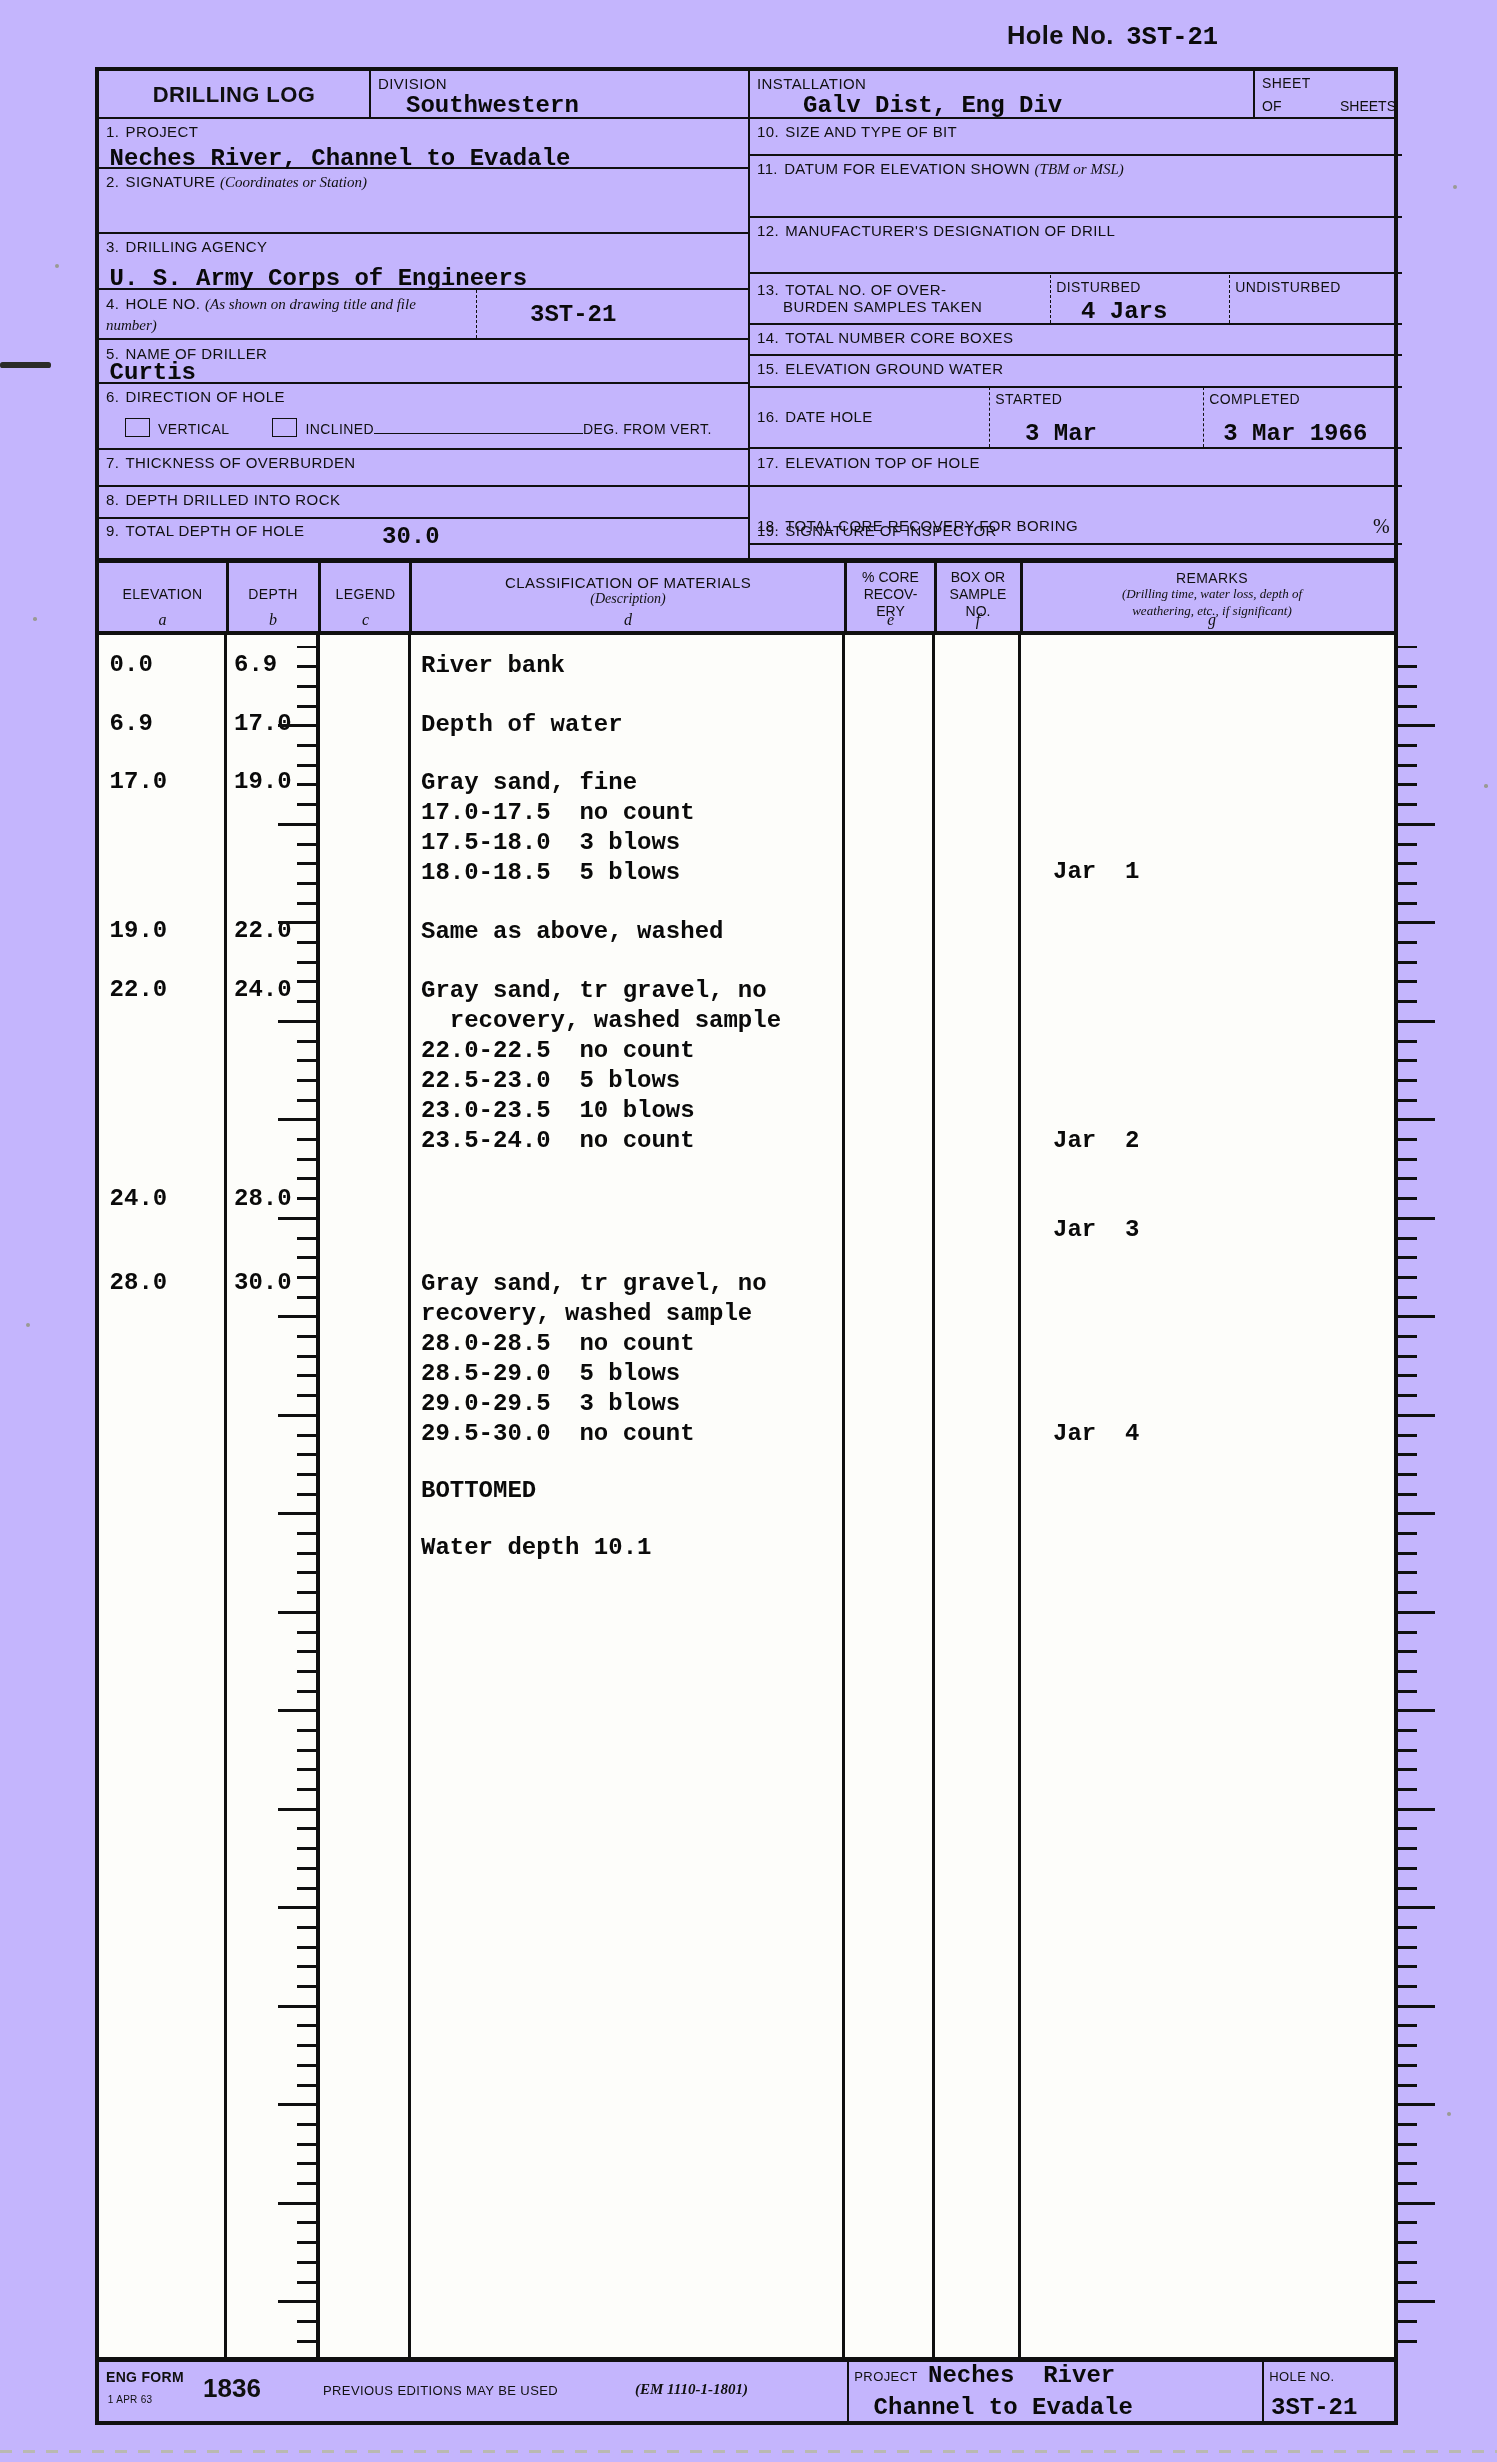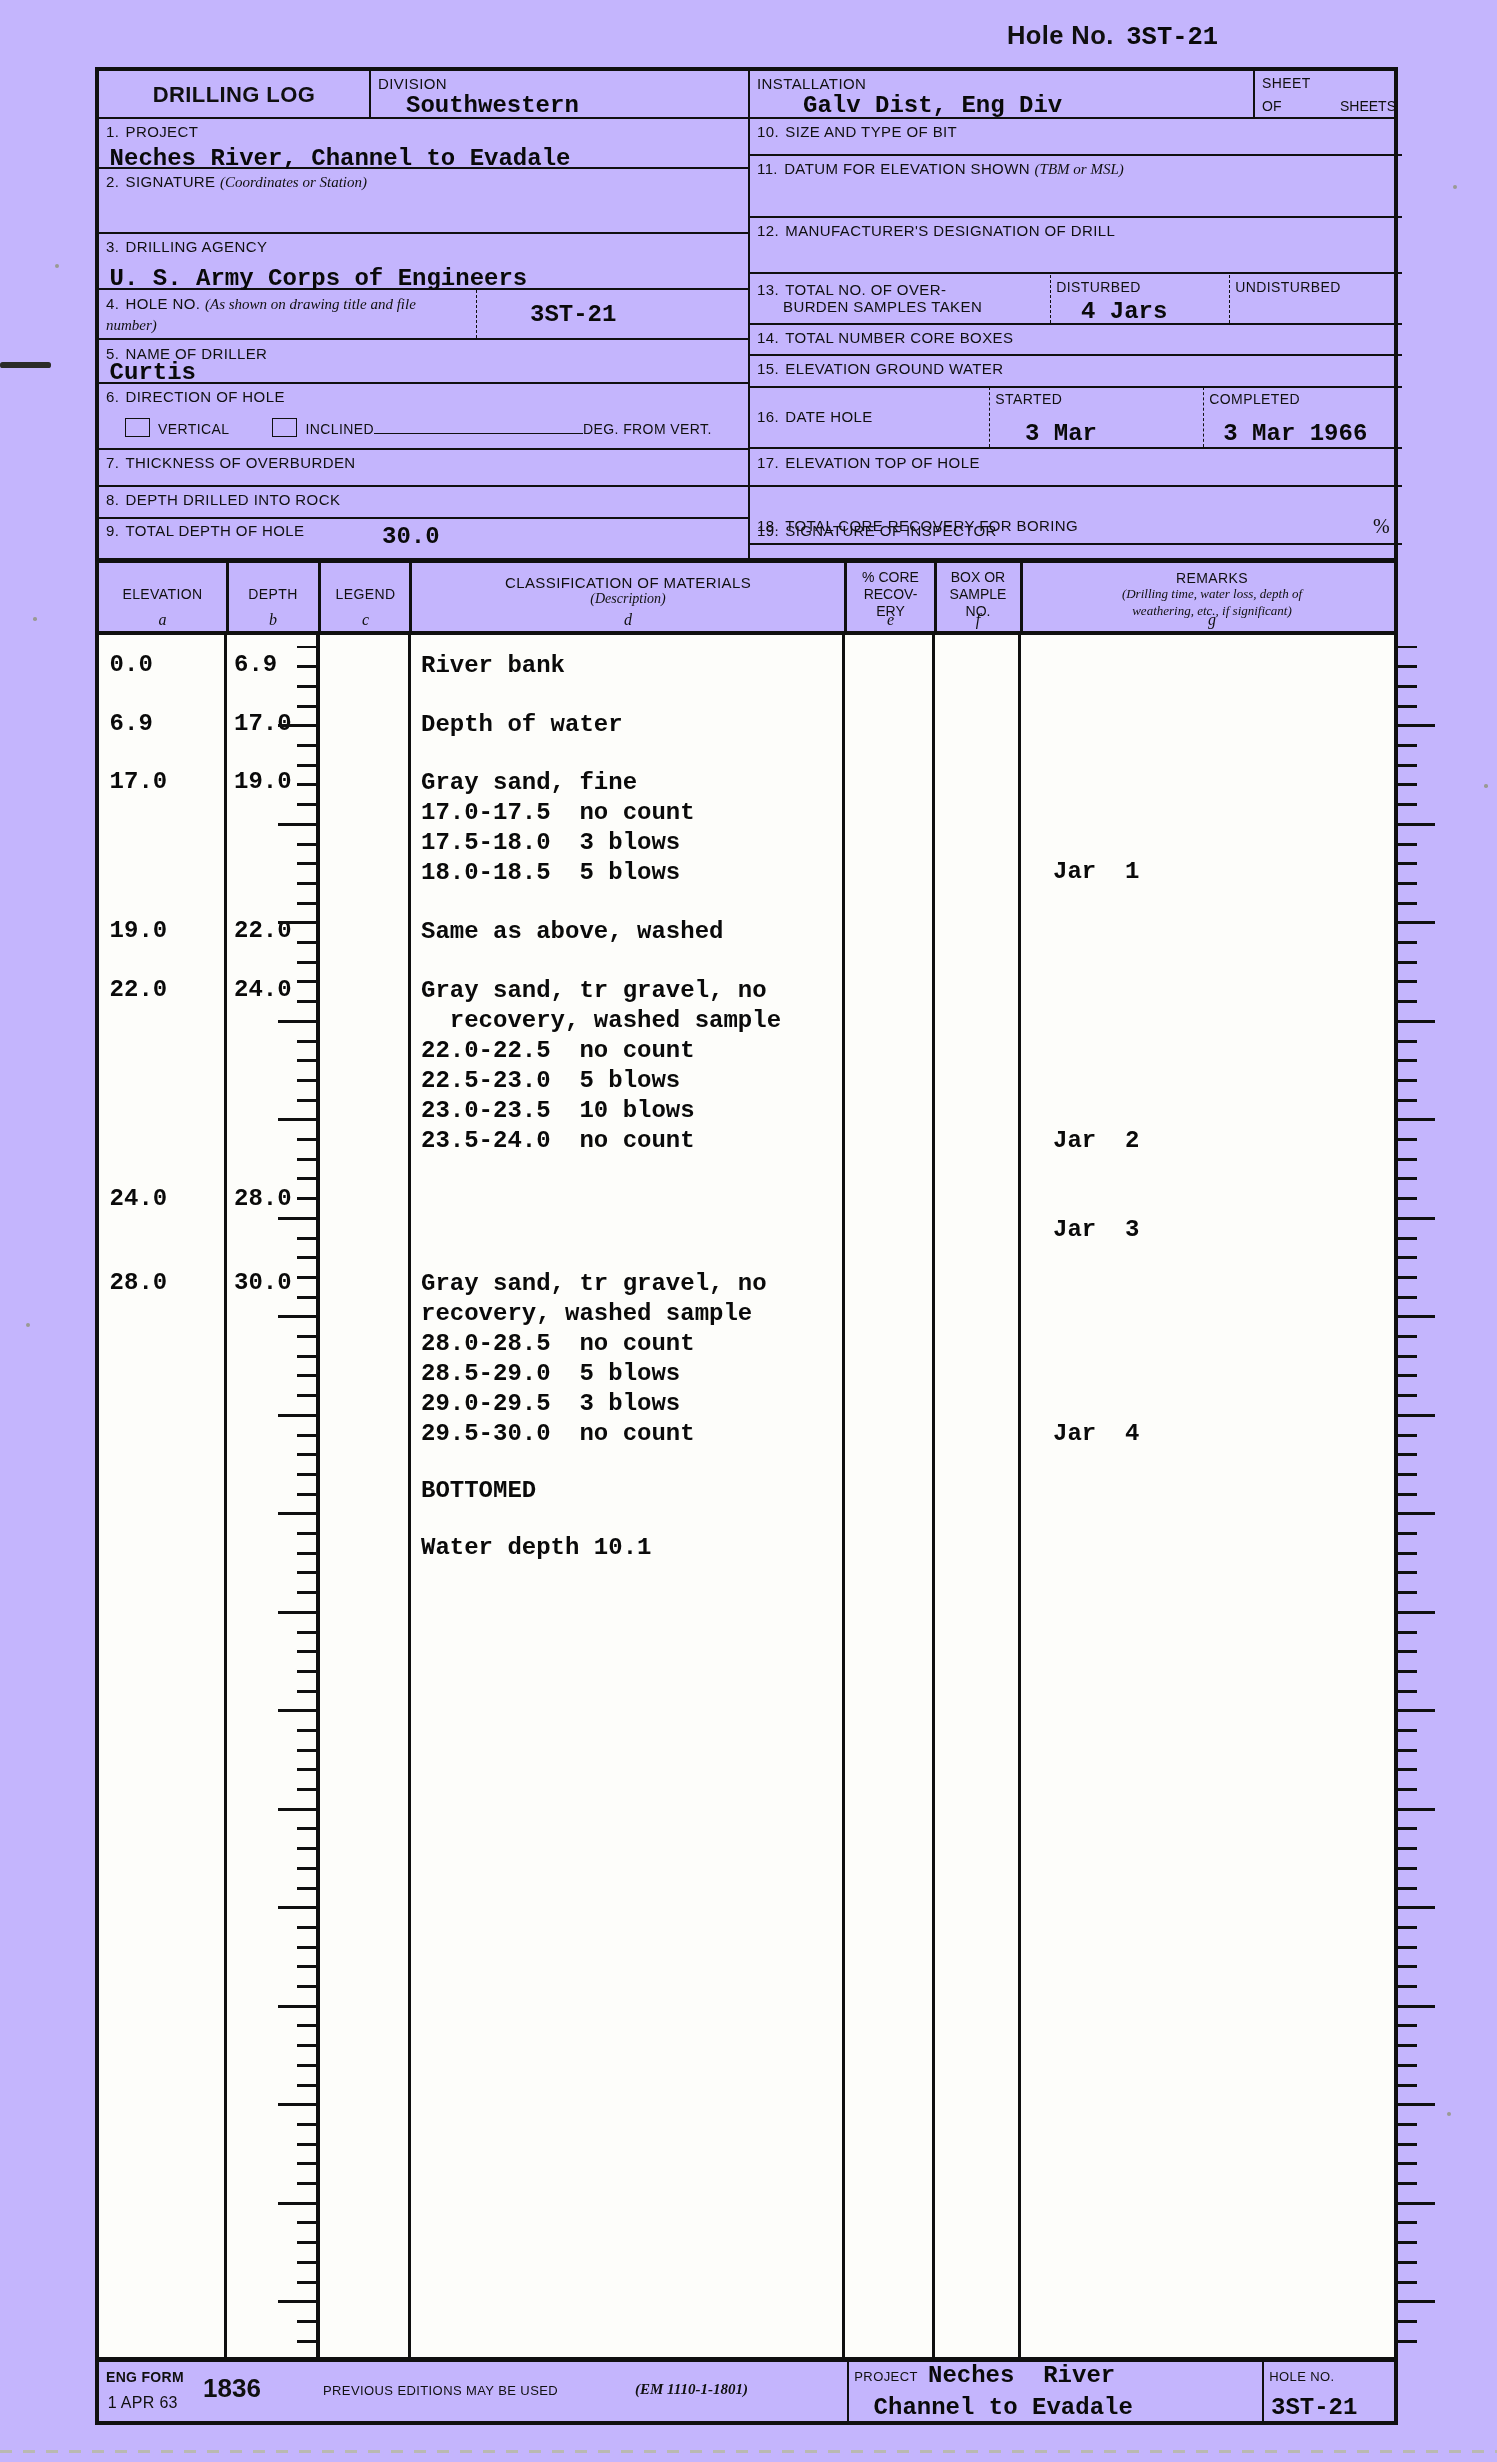--- a/index.html
+++ b/index.html
@@ -421,21 +421,21 @@
       <div class="tick" style="left: 179px; top: 1665px; width: 39px;"></div>
       <div class="tick" style="left: 1299px; top: 1665px; width: 37px;"></div>
       <div class="tick" style="left: 198px; top: 1685px; width: 19.3px;"></div>
       <div class="tick" style="left: 1299px; top: 1685px; width: 19.3px;"></div>
       <div class="tick" style="left: 198px; top: 1705px; width: 19.3px;"></div>
       <div class="tick" style="left: 1299px; top: 1705px; width: 19.3px;"></div>
     </div>
 
   <div class="abs" style="left:95px;top:2357px;width:1303px;height:68px;border:4.4px solid #101010;border-top:5.3px solid #101010;box-sizing:border-box;">
     <div class="fval" style="left:7px;top:7px;font-size:14px;font-weight:700;letter-spacing:0.3px;">ENG FORM</div>
-    <div class="fval" style="left:8.8px;top:32px;font-size:16px;letter-spacing:0.3px;">1 APR 63</div>
+    <div class="fval" style="left:8.8px;top:32px;font-size:10px;letter-spacing:0.3px;">1 APR 63</div>
     <div class="fval" style="left:104px;top:10.6px;font-size:26px;font-weight:700;">1836</div>
     <div class="fval" style="left:224px;top:21px;font-size:13px;letter-spacing:0.4px;">PREVIOUS EDITIONS MAY BE USED</div>
     <div class="fval ital" style="left:536px;top:19.3px;font-weight:700;font-size:15px;">(EM 1110-1-1801)</div>
     <div class="abs" style="left:748px;top:0;width:415px;height:100%;border-left:2.6px solid #101010;box-sizing:border-box;">
       <div class="fval" style="left:5.3px;top:7px;font-size:13px;letter-spacing:0.4px;">PROJECT</div>
       <div class="typed fval" style="left:79px;top:0px;">Neches  River</div>
       <div class="typed fval" style="left:24.6px;top:32px;">Channel to Evadale</div>
     </div>
     <div class="abs" style="left:1163px;top:0;width:141px;height:100%;border-left:2.6px solid #101010;box-sizing:border-box;">
       <div class="fval" style="left:5.3px;top:7px;font-size:13px;letter-spacing:0.4px;">HOLE NO.</div>

